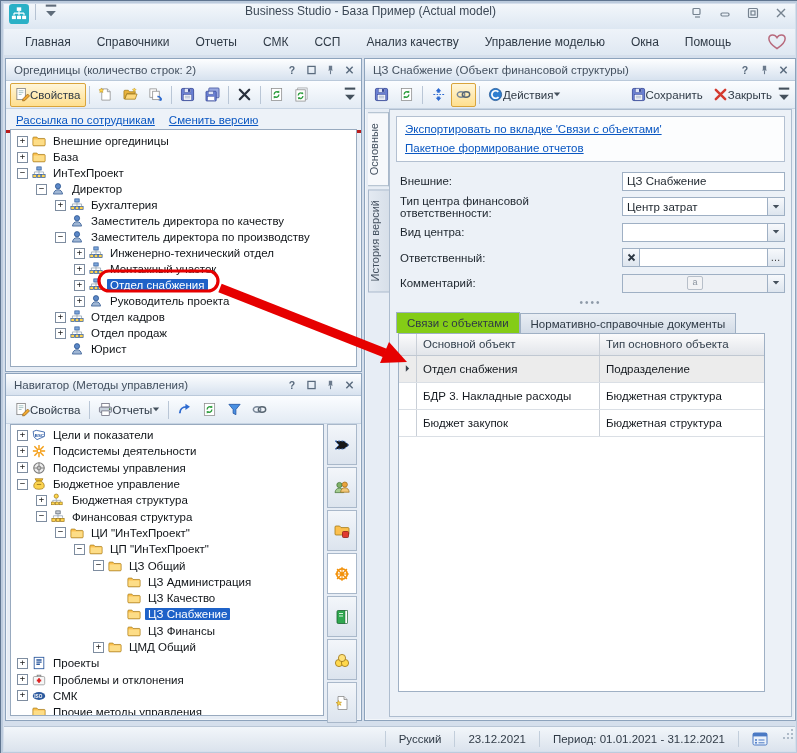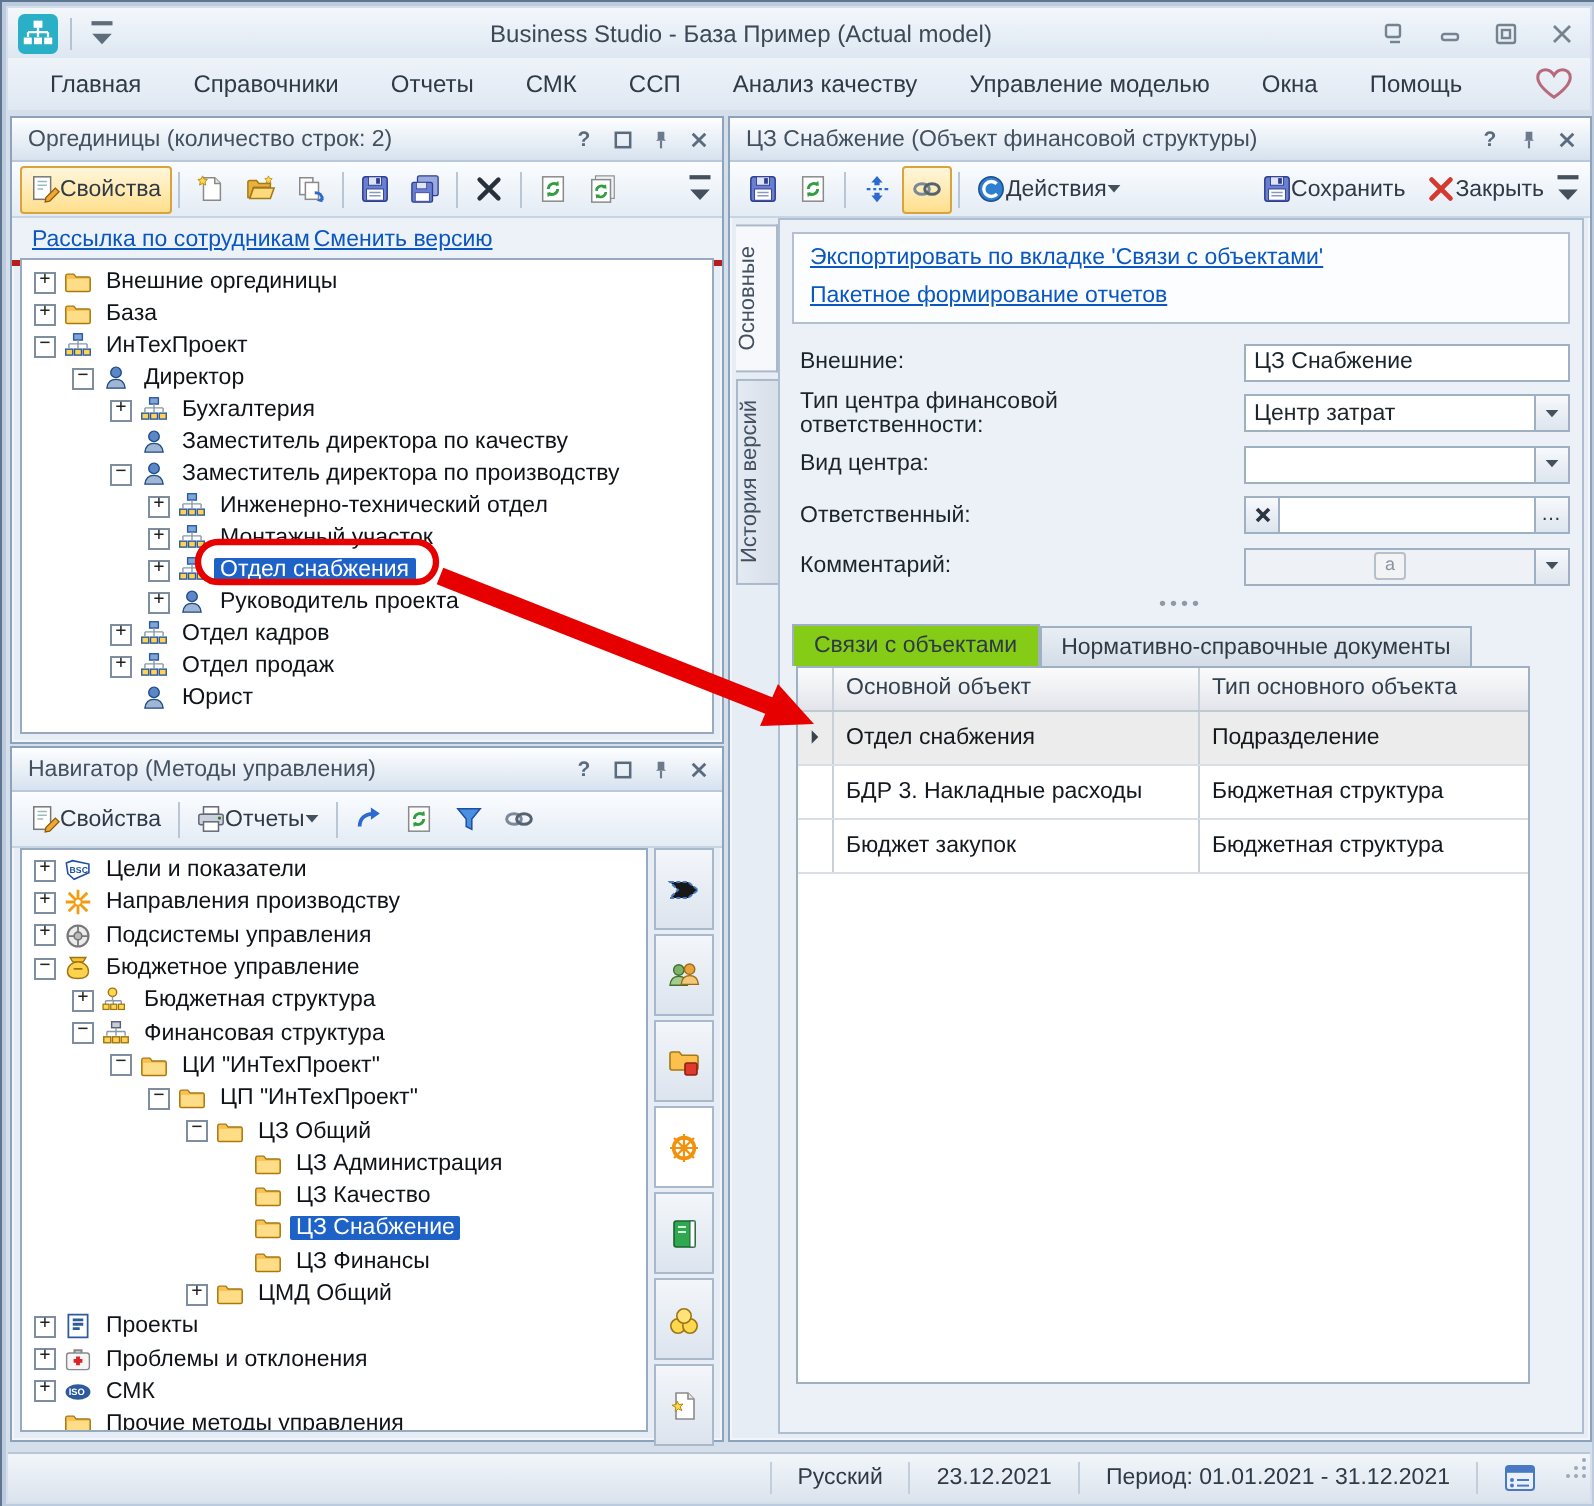--- a/index.html
+++ b/index.html
@@ -1,19 +1,19 @@
 <!DOCTYPE html>
 <html><head>
 <meta charset="utf-8">
 <style>
   html,body{margin:0;padding:0;background:#9aa7b8;font-family:"Liberation Sans",sans-serif;}
   .window{position:relative;width:797px;height:753px;background:#d5dfec;border:1px solid #5f7590;box-shadow:inset 0 0 0 2px #bccbdd;overflow:hidden;}
 
   
-  .titlebar{position:absolute;left:3px;top:3px;right:3px;height:25px;display:flex;align-items:center;background:linear-gradient(#f3f7fb,#dde7f2);}
+  .titlebar{position:absolute;left:3px;top:3px;right:3px;height:25px;display:flex;align-items:flex-start;background:linear-gradient(#f3f7fb,#dde7f2);}
   .app-logo{width:20px;height:20px;margin:0 6px 0 5px;display:flex;}
   .qat-sep{width:1px;height:16px;background:#b5c2d2;margin-right:8px;}
   .qat-arrow{width:14px;height:14px;display:flex;align-items:center;justify-content:center;}
   .win-title{flex:1;text-align:center;font-size:12px;color:#3c4856;}
   .winbtn{width:28px;height:18px;display:flex;align-items:center;justify-content:center;color:#75828f;}
   .winbtn svg{width:12px;height:12px;}
 
   
   .menubar{position:absolute;left:3px;top:28px;right:3px;height:26px;display:flex;align-items:center;background:linear-gradient(#eef3f9,#dfe8f2);padding:0 8px;}
   .menu-item{padding:4px 13px;font-size:12px;color:#2f3a46;}
@@ -42,21 +42,21 @@
   .expander{width:9px;height:9px;flex:none;border:1px solid #7e8da0;background:#fff;font-size:9px;line-height:7px;text-align:center;margin-right:4px;color:#222;font-family:"DejaVu Sans Mono",monospace;}
   .expander.hide{visibility:hidden;}
   .ic{flex:none;display:inline-flex;}
   .tree-row .ic{margin-right:4px;}
   .tree-row .ic svg{width:14px;height:14px;display:block;}
   .tlabel{padding:0 3px;border-radius:1px;}
   .tlabel.selected{background:#1e62c8;color:#fff;}
 
   
   #org-panel{left:4px;top:57px;width:355px;height:312px;}
-  .linksbar{height:21px;display:flex;gap:2px;align-items:center;padding:0 10px;border-bottom:3px solid #b91c1c;background:#edf2f8;}
+  .linksbar{height:21px;display:flex;gap:14px;align-items:center;padding:0 10px;border-bottom:3px solid #b91c1c;background:#edf2f8;}
   #org-tree{top:70px;}
 
   
   #nav-panel{left:4px;top:372px;width:355px;height:346px;}
   .nav-body{position:absolute;left:4px;right:4px;top:50px;bottom:4px;display:flex;}
   .nav-treebox{flex:1;background:#fff;border:1px solid #98aabf;overflow:hidden;padding-top:2px;}
   .nav-strip{width:30px;margin-left:3px;display:flex;flex-direction:column;gap:2px;}
   .side-tab{height:39px;flex:none;background:linear-gradient(#f3f6fa,#dce4ee);border:1px solid #a9b8ca;display:flex;align-items:center;justify-content:center;}
   .side-tab.active{background:#fff;}
   .side-tab .ic svg{width:18px;height:16px;}
@@ -564,21 +564,21 @@
             <span class="tlabel">Цели и показатели</span>
           </div>
           <div class="tree-row" style="padding-left: 6px;">
             <span class="expander">+</span>
             <span class="ic">
               <svg viewBox="0 0 16 16">
                 <path d="M8 1v14M1 8h14M2.7 2.7l10.6 10.6M13.3 2.7L2.7 13.3" stroke="#f39c12" stroke-width="1.6"></path>
                 <circle cx="8" cy="8" r="2" fill="#fff" stroke="#f39c12"></circle>
               </svg>
             </span>
-            <span class="tlabel">Направления производству</span>
+            <span class="tlabel">Подсистемы деятельности</span>
           </div>
           <div class="tree-row" style="padding-left: 6px;">
             <span class="expander">+</span>
             <span class="ic">
               <svg viewBox="0 0 16 16">
                 <circle cx="8" cy="8" r="6" fill="#ececec" stroke="#777" stroke-width="1.2"></circle>
                 <circle cx="8" cy="8" r="2.2" fill="#bbb" stroke="#777"></circle>
                 <path d="M8 2v4M8 10v4M2 8h4M10 8h4" stroke="#777"></path>
               </svg>
             </span>

